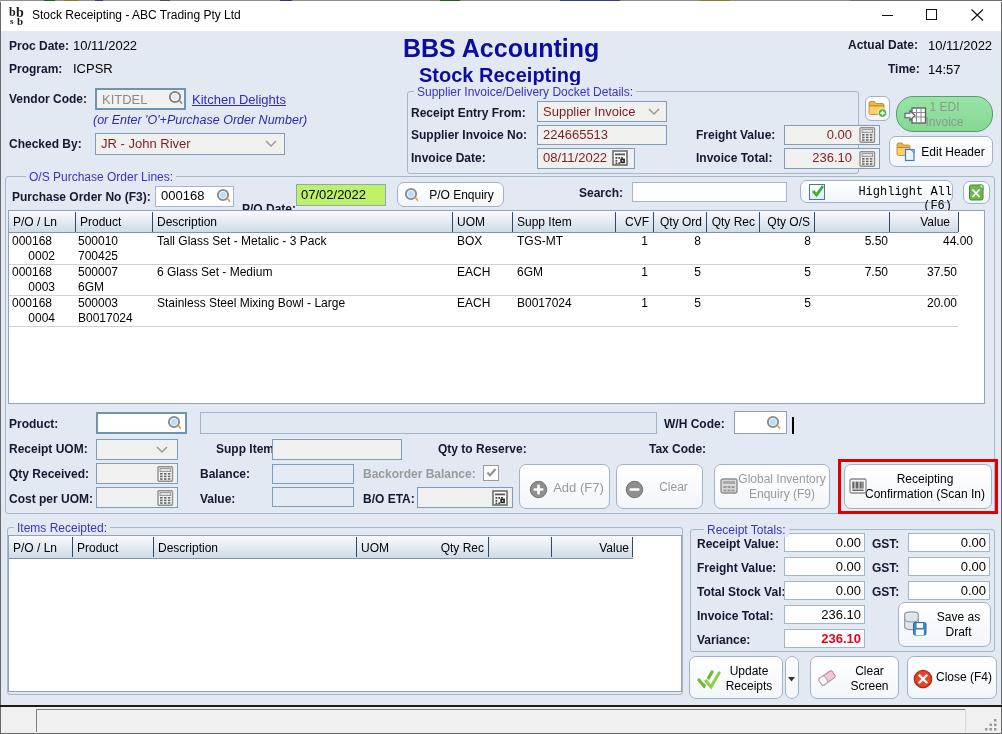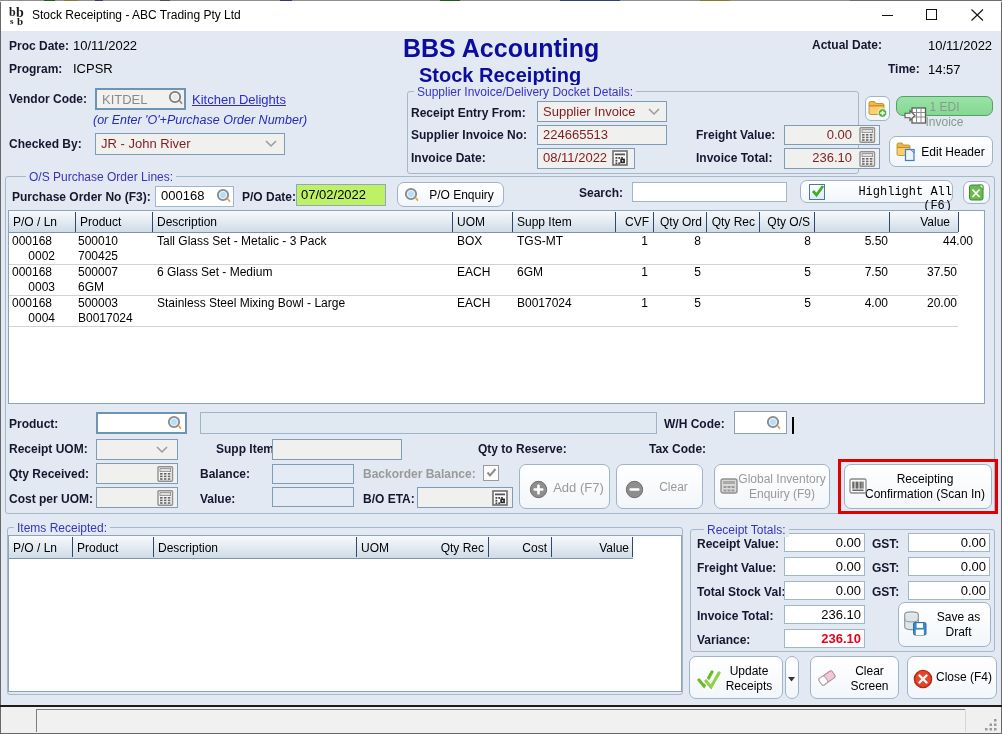--- a/index.html
+++ b/index.html
@@ -53,21 +53,21 @@
     <path d="M0.5 0.5 L12 11.5 M12 0.5 L0.5 11.5" stroke="#111" stroke-width="1.1"></path>
   </svg>
 
 <div class="lbl" style="left:9px;top:39px;">Proc Date:</div>
 <div class="val" style="left:73px;top:38px;">10/11/2022</div>
 <div class="lbl" style="left:9px;top:62px;">Program:</div>
 <div class="val" style="left:73px;top:61px;">ICPSR</div>
 
 <div style="position:absolute;left:403px;top:34px;font-size:25px;font-weight:bold;color:#0c0c9e;">BBS Accounting</div>
 <div style="position:absolute;left:419px;top:64px;font-size:20px;font-weight:bold;color:#0c0c9e;">Stock Receipting</div>
-<div class="lbl" style="left:812px;top:38px;">Actual Date:</div>
+<div class="lbl" style="left:848px;top:38px;">Actual Date:</div>
 <div class="val" style="left:928px;top:38px;">10/11/2022</div>
 <div class="lbl" style="left:888px;top:62px;">Time:</div>
 <div class="val" style="left:928px;top:62px;">14:57</div>
 
 <div class="lbl" style="left:9px;top:92px;">Vendor Code:</div>
 <div class="inp" style="left:95px;top:88px;width:91px;height:22px;font-size:13px;color:#8a8a8a;padding:2px 5px;background:#f1f1ef;border:2px solid #6e94b4;">KITDEL</div>
 <svg style="position:absolute;left:168px;top:90px;" width="16" height="17" viewBox="0 0 16 17">
     <circle cx="7" cy="7" r="5.2" fill="#e4e4e2" stroke="#7e7e7e" stroke-width="1.8"></circle>
     <circle cx="7" cy="7" r="3.6" fill="#e9e9e7" stroke="#fff" stroke-width="1"></circle>
     <path d="M10.5 10.5 L13.5 14.5 L14.5 13 L12 10 Z" fill="#8a8a8a"></path>
@@ -142,21 +142,21 @@
   </svg>
 
 <div class="btn" style="left:865px;top:96px;width:25px;height:25px;border-radius:6px;"></div>
 <svg style="position:absolute;left:868px;top:100px;" width="20" height="18" viewBox="0 0 20 18">
     <path d="M1 3 Q1 1.5 2.5 1.5 L6.5 1.5 L8 3.5 L14.5 3.5 Q16 3.5 16 5 L16 6 L1 6 Z" fill="#f0b63e" stroke="#b5832a" stroke-width="0.8"></path>
     <path d="M1 6 L16 6 L16 13 Q16 14.5 14.5 14.5 L2.5 14.5 Q1 14.5 1 13 Z" fill="#fccf6e" stroke="#b5832a" stroke-width="0.8"></path>
     <circle cx="14.5" cy="13" r="4.4" fill="#52b43c" stroke="#fff" stroke-width="0.9"></circle>
     <rect x="12.2" y="12.3" width="4.6" height="1.5" fill="#fff"></rect>
     <rect x="13.8" y="10.7" width="1.5" height="4.6" fill="#fff"></rect>
   </svg>
-<div class="btn" style="left:896px;top:96px;width:97px;height:20px;background:linear-gradient(#99e3a6,#85d893);border-color:#55a066;">
+<div class="btn" style="left:896px;top:96px;width:97px;height:36px;background:linear-gradient(#99e3a6,#85d893);border-color:#55a066;border-radius:17px;">
     <div style="margin:3px 0 0 0;text-align:center;color:#899a8d;font-size:12px;line-height:15px;">1 EDI<br>Invoice</div>
   </div>
 <svg style="position:absolute;left:904px;top:107px;" width="23" height="17" viewBox="0 0 23 17">
     <rect x="8" y="1" width="13.5" height="15" fill="#fff" stroke="#5a5a5a" stroke-width="1.3"></rect>
     <g stroke="#8a8a8a" stroke-width="1">
       <line x1="12.5" y1="2" x2="12.5" y2="15"></line>
       <line x1="17" y1="2" x2="17" y2="15"></line>
       <line x1="9" y1="5.5" x2="21" y2="5.5"></line>
       <line x1="9" y1="10" x2="21" y2="10"></line>
     </g>
@@ -176,21 +176,21 @@
 
 <div class="grp" style="left:5px;top:176px;width:990px;height:338px;"></div>
 <div class="glbl" style="left:26px;top:170px;">O/S Purchase Order Lines:</div>
 <div class="lbl" style="left:12px;top:190px;">Purchase Order No (F3):</div>
 <div class="inp" style="left:155px;top:186px;width:79px;height:21px;padding:1px 5px;font-size:13px;">000168</div>
 <svg style="position:absolute;left:216px;top:188px;" width="16" height="17" viewBox="0 0 16 17">
     <circle cx="7" cy="7" r="5.2" fill="#a6d2f0" stroke="#8a8a8a" stroke-width="1.8"></circle>
     <circle cx="7" cy="7" r="3.6" fill="#b9ddf5" stroke="#e8f4fc" stroke-width="1"></circle>
     <path d="M10.5 10.5 L13.5 14.5 L14.5 13 L12 10 Z" fill="#e3a23c"></path>
   </svg>
-<div class="lbl" style="left:242px;top:190px;">P/O Date:</div>
+<div class="lbl" style="left:242px;top:202px;">P/O Date:</div>
 <div class="inp" style="left:296px;top:184px;width:90px;height:22px;padding:2px 4px;background:#bef264;border:1px solid #8ca8c0;">07/02/2022</div>
 <div class="btn" style="left:397px;top:182px;width:107px;height:25px;">
     <div style="margin:5px 0 0 22px;text-align:center;">P/O Enquiry</div>
   </div>
 <svg style="position:absolute;left:404px;top:187px;" width="16" height="17" viewBox="0 0 16 17">
     <circle cx="7" cy="7" r="5.2" fill="#a6d2f0" stroke="#8a8a8a" stroke-width="1.8"></circle>
     <circle cx="7" cy="7" r="3.6" fill="#b9ddf5" stroke="#e8f4fc" stroke-width="1"></circle>
     <path d="M10.5 10.5 L13.5 14.5 L14.5 13 L12 10 Z" fill="#e3a23c"></path>
   </svg>
 <div class="lbl" style="left:579px;top:186px;">Search:</div>
@@ -268,21 +268,20 @@
   <div class="tc" style="left:3px;">000168</div>
   <div class="tc" style="left:3px;top:15px;width:43px;text-align:right;">0004</div>
   <div class="tc" style="left:69px;">500003</div>
   <div class="tc" style="left:69px;top:15px;">B0017024</div>
   <div class="tc" style="left:148px;">Stainless Steel Mixing Bowl - Large</div>
   <div class="tc" style="left:448px;">EACH</div>
   <div class="tc" style="left:508px;">B0017024</div>
   <div class="tc" style="left:0;width:639px;text-align:right;">1</div>
   <div class="tc" style="left:0;width:692px;text-align:right;">5</div>
   <div class="tc" style="left:0;width:802px;text-align:right;">5</div>
-  <div class="tc" style="left:0;width:879px;text-align:right;">4.00</div>
   <div class="tc" style="left:0;width:948px;text-align:right;">20.00</div>
 </div>
 <div style="position:absolute;left:9px;top:326px;width:949px;height:1px;background:#d2d2d2;"></div>
 
 <div class="lbl" style="left:9px;top:417px;">Product:</div>
 <div class="inp" style="left:96px;top:412px;width:91px;height:22px;border:2px solid #6e94b4;"></div>
 <svg style="position:absolute;left:167px;top:415px;" width="16" height="17" viewBox="0 0 16 17">
     <circle cx="7" cy="7" r="5.2" fill="#a6d2f0" stroke="#8a8a8a" stroke-width="1.8"></circle>
     <circle cx="7" cy="7" r="3.6" fill="#b9ddf5" stroke="#e8f4fc" stroke-width="1"></circle>
     <path d="M10.5 10.5 L13.5 14.5 L14.5 13 L12 10 Z" fill="#e3a23c"></path>
@@ -297,21 +296,21 @@
   </svg>
 <div style="position:absolute;left:792px;top:417px;width:2px;height:17px;background:#000;"></div>
 
 <div class="lbl" style="left:9px;top:442px;">Receipt UOM:</div>
 <div class="inp dis" style="left:96px;top:439px;width:82px;height:21px;"></div>
 <svg style="position:absolute;left:156px;top:446px;" width="12" height="8">
     <path d="M1 1 L6 6 L11 1" fill="none" stroke="#9a9a9a" stroke-width="1.5"></path>
   </svg>
 <div class="lbl" style="left:216px;top:442px;">Supp Item:</div>
 <div class="inp dis" style="left:272px;top:439px;width:130px;height:21px;"></div>
-<div class="lbl" style="left:438px;top:442px;margin-left:40px;">Qty to Reserve:</div>
+<div class="lbl" style="left:438px;top:442px;">Qty to Reserve:</div>
 <div class="lbl" style="left:649px;top:442px;">Tax Code:</div>
 
 <div class="lbl" style="left:9px;top:467px;">Qty Received:</div>
 <div class="inp dis" style="left:96px;top:463px;width:82px;height:21px;"></div>
 <svg style="position:absolute;left:157px;top:466px;" width="17" height="16" viewBox="0 0 17 16">
     <rect x="1" y="0.8" width="14.5" height="14.4" rx="1" fill="#f5f5f5" stroke="#909090" stroke-width="1.4"></rect>
     <rect x="3" y="2.6" width="10.6" height="3" fill="#e0e0e0" stroke="#888" stroke-width="0.8"></rect>
     <g fill="#666">
       <rect x="3" y="7" width="2.6" height="1.6"></rect>
       <rect x="6.9" y="7" width="2.6" height="1.6"></rect>
@@ -418,21 +417,20 @@
 
 <div class="grp" style="left:7px;top:527px;width:676px;height:168px;"></div>
 <div class="glbl" style="left:14px;top:521px;">Items Receipted:</div>
 <div style="position:absolute;left:8px;top:535px;width:674px;height:157px;background:#fff;border:1px solid #8ea4b8;"></div>
 <div style="position:absolute;left:9px;top:536px;width:624px;height:23px;background:linear-gradient(#f8fafd,#cfdbe7);border-bottom:1px solid #8094a8;">
   <div class="hdrcell" style="left:4px;top:5px;">P/O / Ln</div>
   <div class="hdrcell" style="left:68px;top:5px;">Product</div>
   <div class="hdrcell" style="left:149px;top:5px;">Description</div>
   <div class="hdrcell" style="left:352px;top:5px;">UOM</div>
   <div class="hdrcell" style="left:0;top:5px;width:475px;text-align:right;">Qty Rec</div>
-  <div class="hdrcell" style="left:0;top:5px;width:538px;text-align:right;">Cost</div>
   <div class="hdrcell" style="left:0;top:5px;width:620px;text-align:right;">Value</div>
   <div class="vsep" style="left:63px;"></div>
     <div class="vsep" style="left:144px;"></div>
     <div class="vsep" style="left:347px;"></div>
     <div class="vsep" style="left:479px;"></div>
     <div class="vsep" style="left:542px;"></div>
     <div class="vsep" style="left:623px;"></div>
 </div>
 
 <div class="grp" style="left:690px;top:529px;width:305px;height:123px;"></div>

